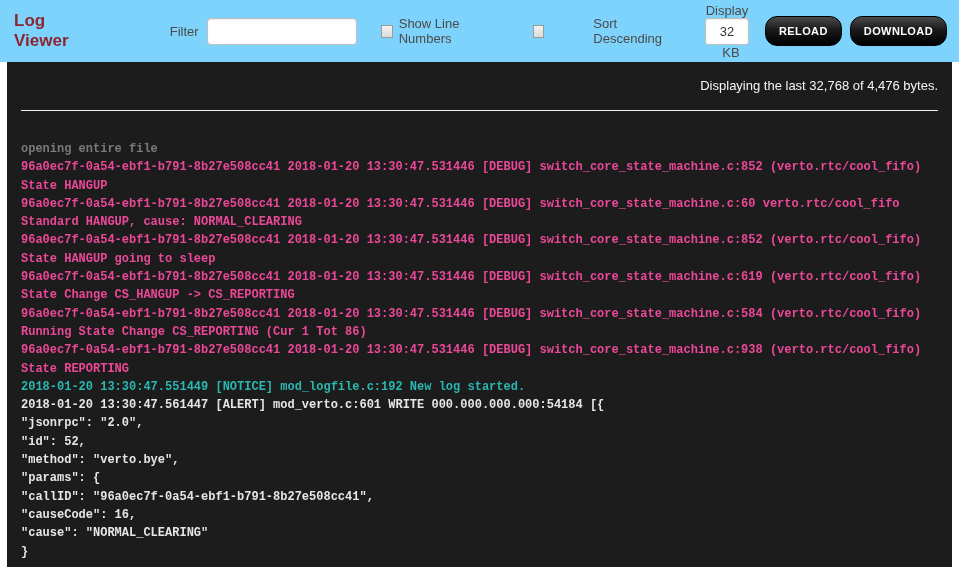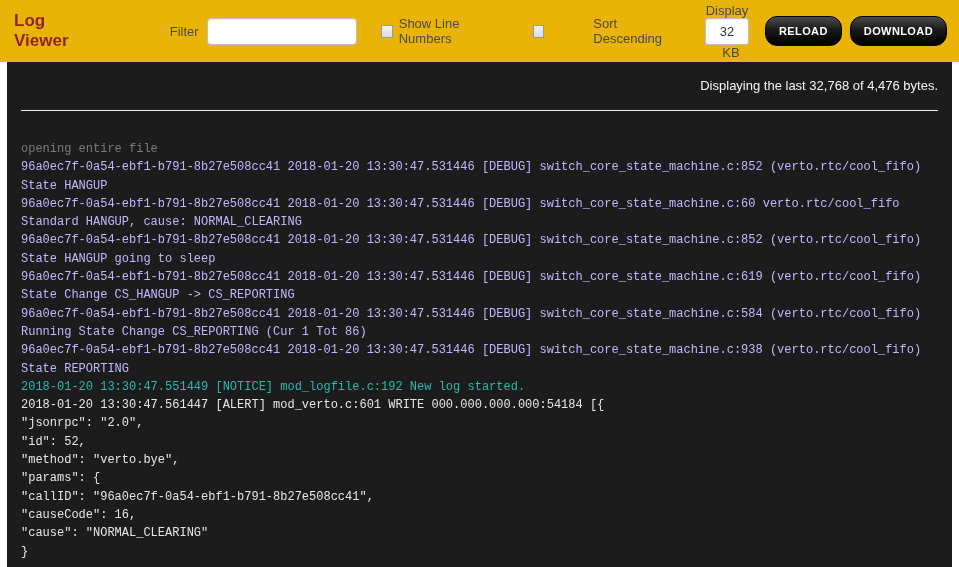--- a/index.html
+++ b/index.html
@@ -2,21 +2,21 @@
 <html><head>
 <meta charset="utf-8">
 <style>
   * { box-sizing: border-box; margin: 0; padding: 0; }
   html, body { width: 959px; height: 567px; overflow: hidden; background: #ffffff;
     font-family: "Liberation Sans", sans-serif; }
 
   
   .toolbar {
     height: 62px; display: flex; align-items: center;
-    padding-left: 14px; padding-right: 12px; background: #eab308;
+    padding-left: 14px; padding-right: 12px; background: #7dd3fc;
   }
   .app-title { font-size: 17px; font-weight: bold; color: #8b2532; }
   .field-group { display: flex; align-items: center; }
   .field-label { font-size: 13px; color: #4a4a4a; margin-right: 8px; }
   .filter-group { margin-left: 72px; }
   .text-input {
     width: 150px; height: 27px; border: 1px solid #bfbfbf; border-radius: 4px;
     padding: 0 6px; font-size: 13px; color: #333; outline: none;
     box-shadow: inset 0 1px 2px rgba(0,0,0,0.08); background: #fff;
   }
@@ -53,23 +53,23 @@
     text-align: right; color: #f5f5f5; font-size: 13px; padding-top: 6px; padding-right: 4px;
   }
   .log-divider {
     border: none; border-top: 1px solid #f0f0f0; margin: 17px 4px 0 4px;
   }
   .log-content {
     margin-top: 29px; padding-left: 4px;
     font-family: "Liberation Mono", monospace; font-size: 12px; line-height: 18.3px;
     white-space: pre; 
   }
-  .log-line { height: 18.3px; }
+  .log-line { height: 18.3px; font-weight: bold; }
   .color-gray   { color: #7a7a7a; }
-  .color-yellow { color: #c4b5fd; }
+  .color-yellow { color: #ec4899; }
   .color-cyan   { color: #2ab7b0; }
   .color-white  { color: #e6e6e6; }
 </style>
 </head>
 <body>
 
 <div class="toolbar">
   <span class="app-title">Log Viewer</span>
 
   <div class="field-group filter-group">

